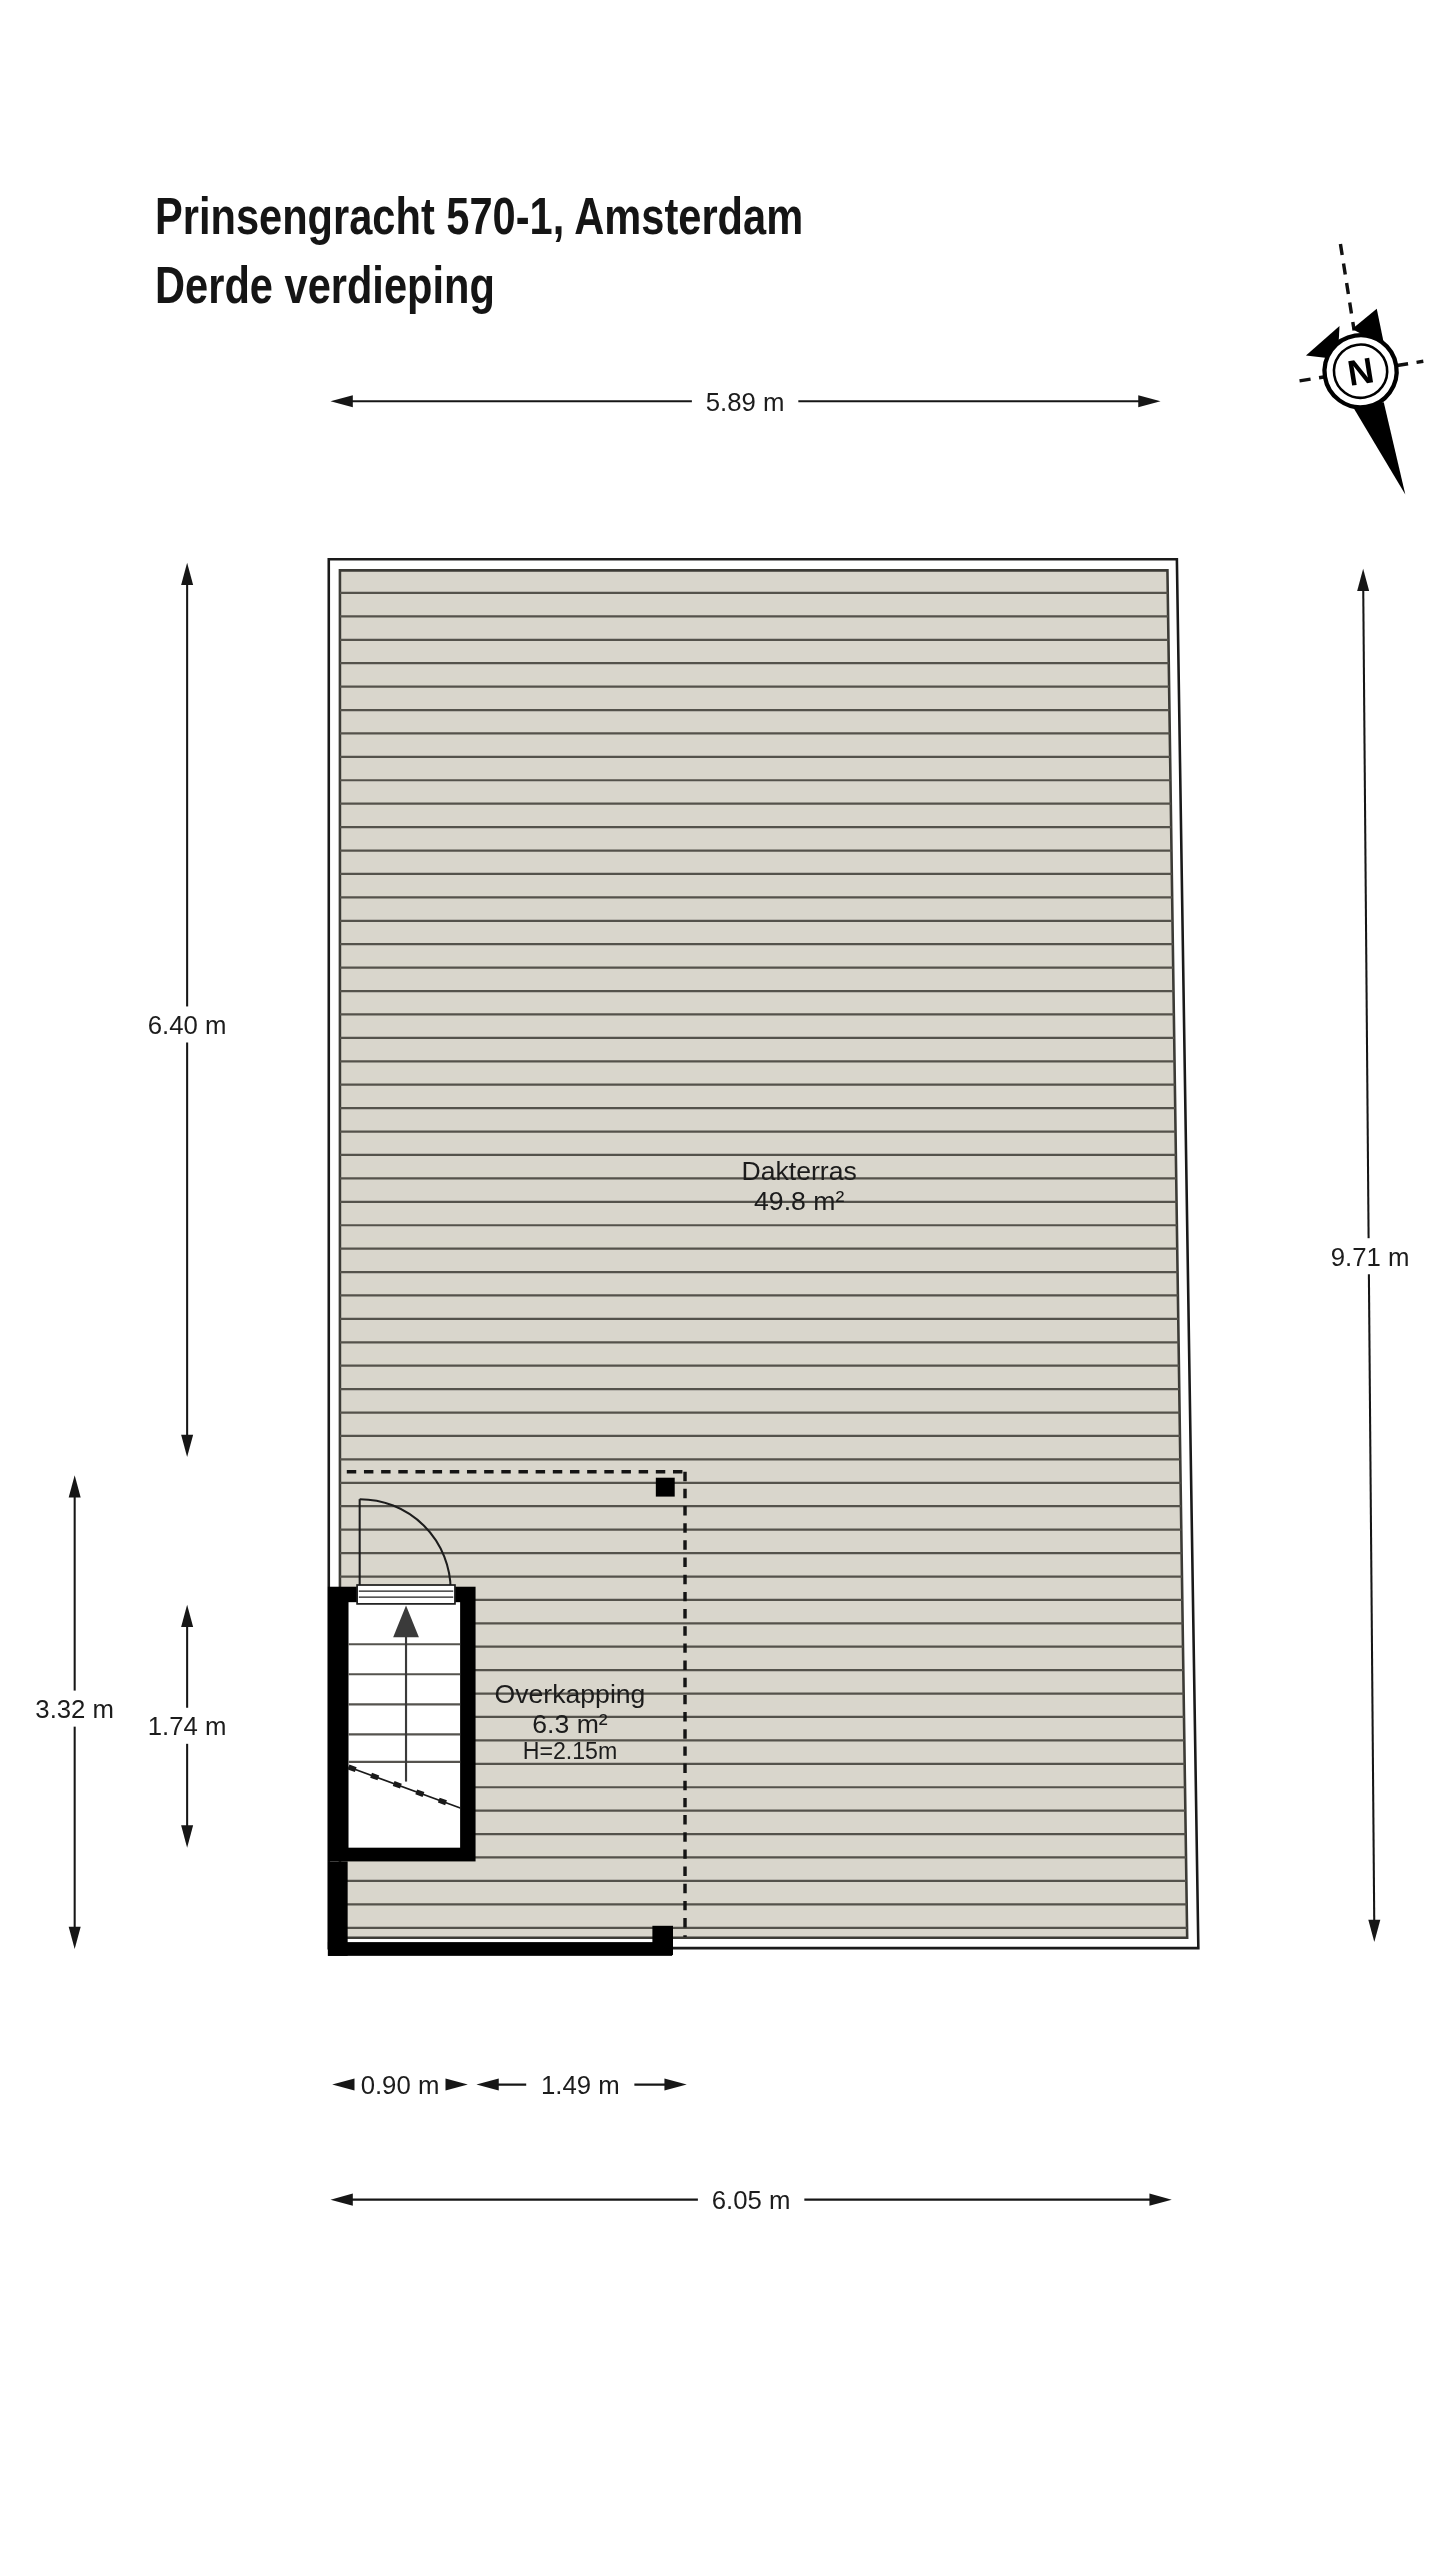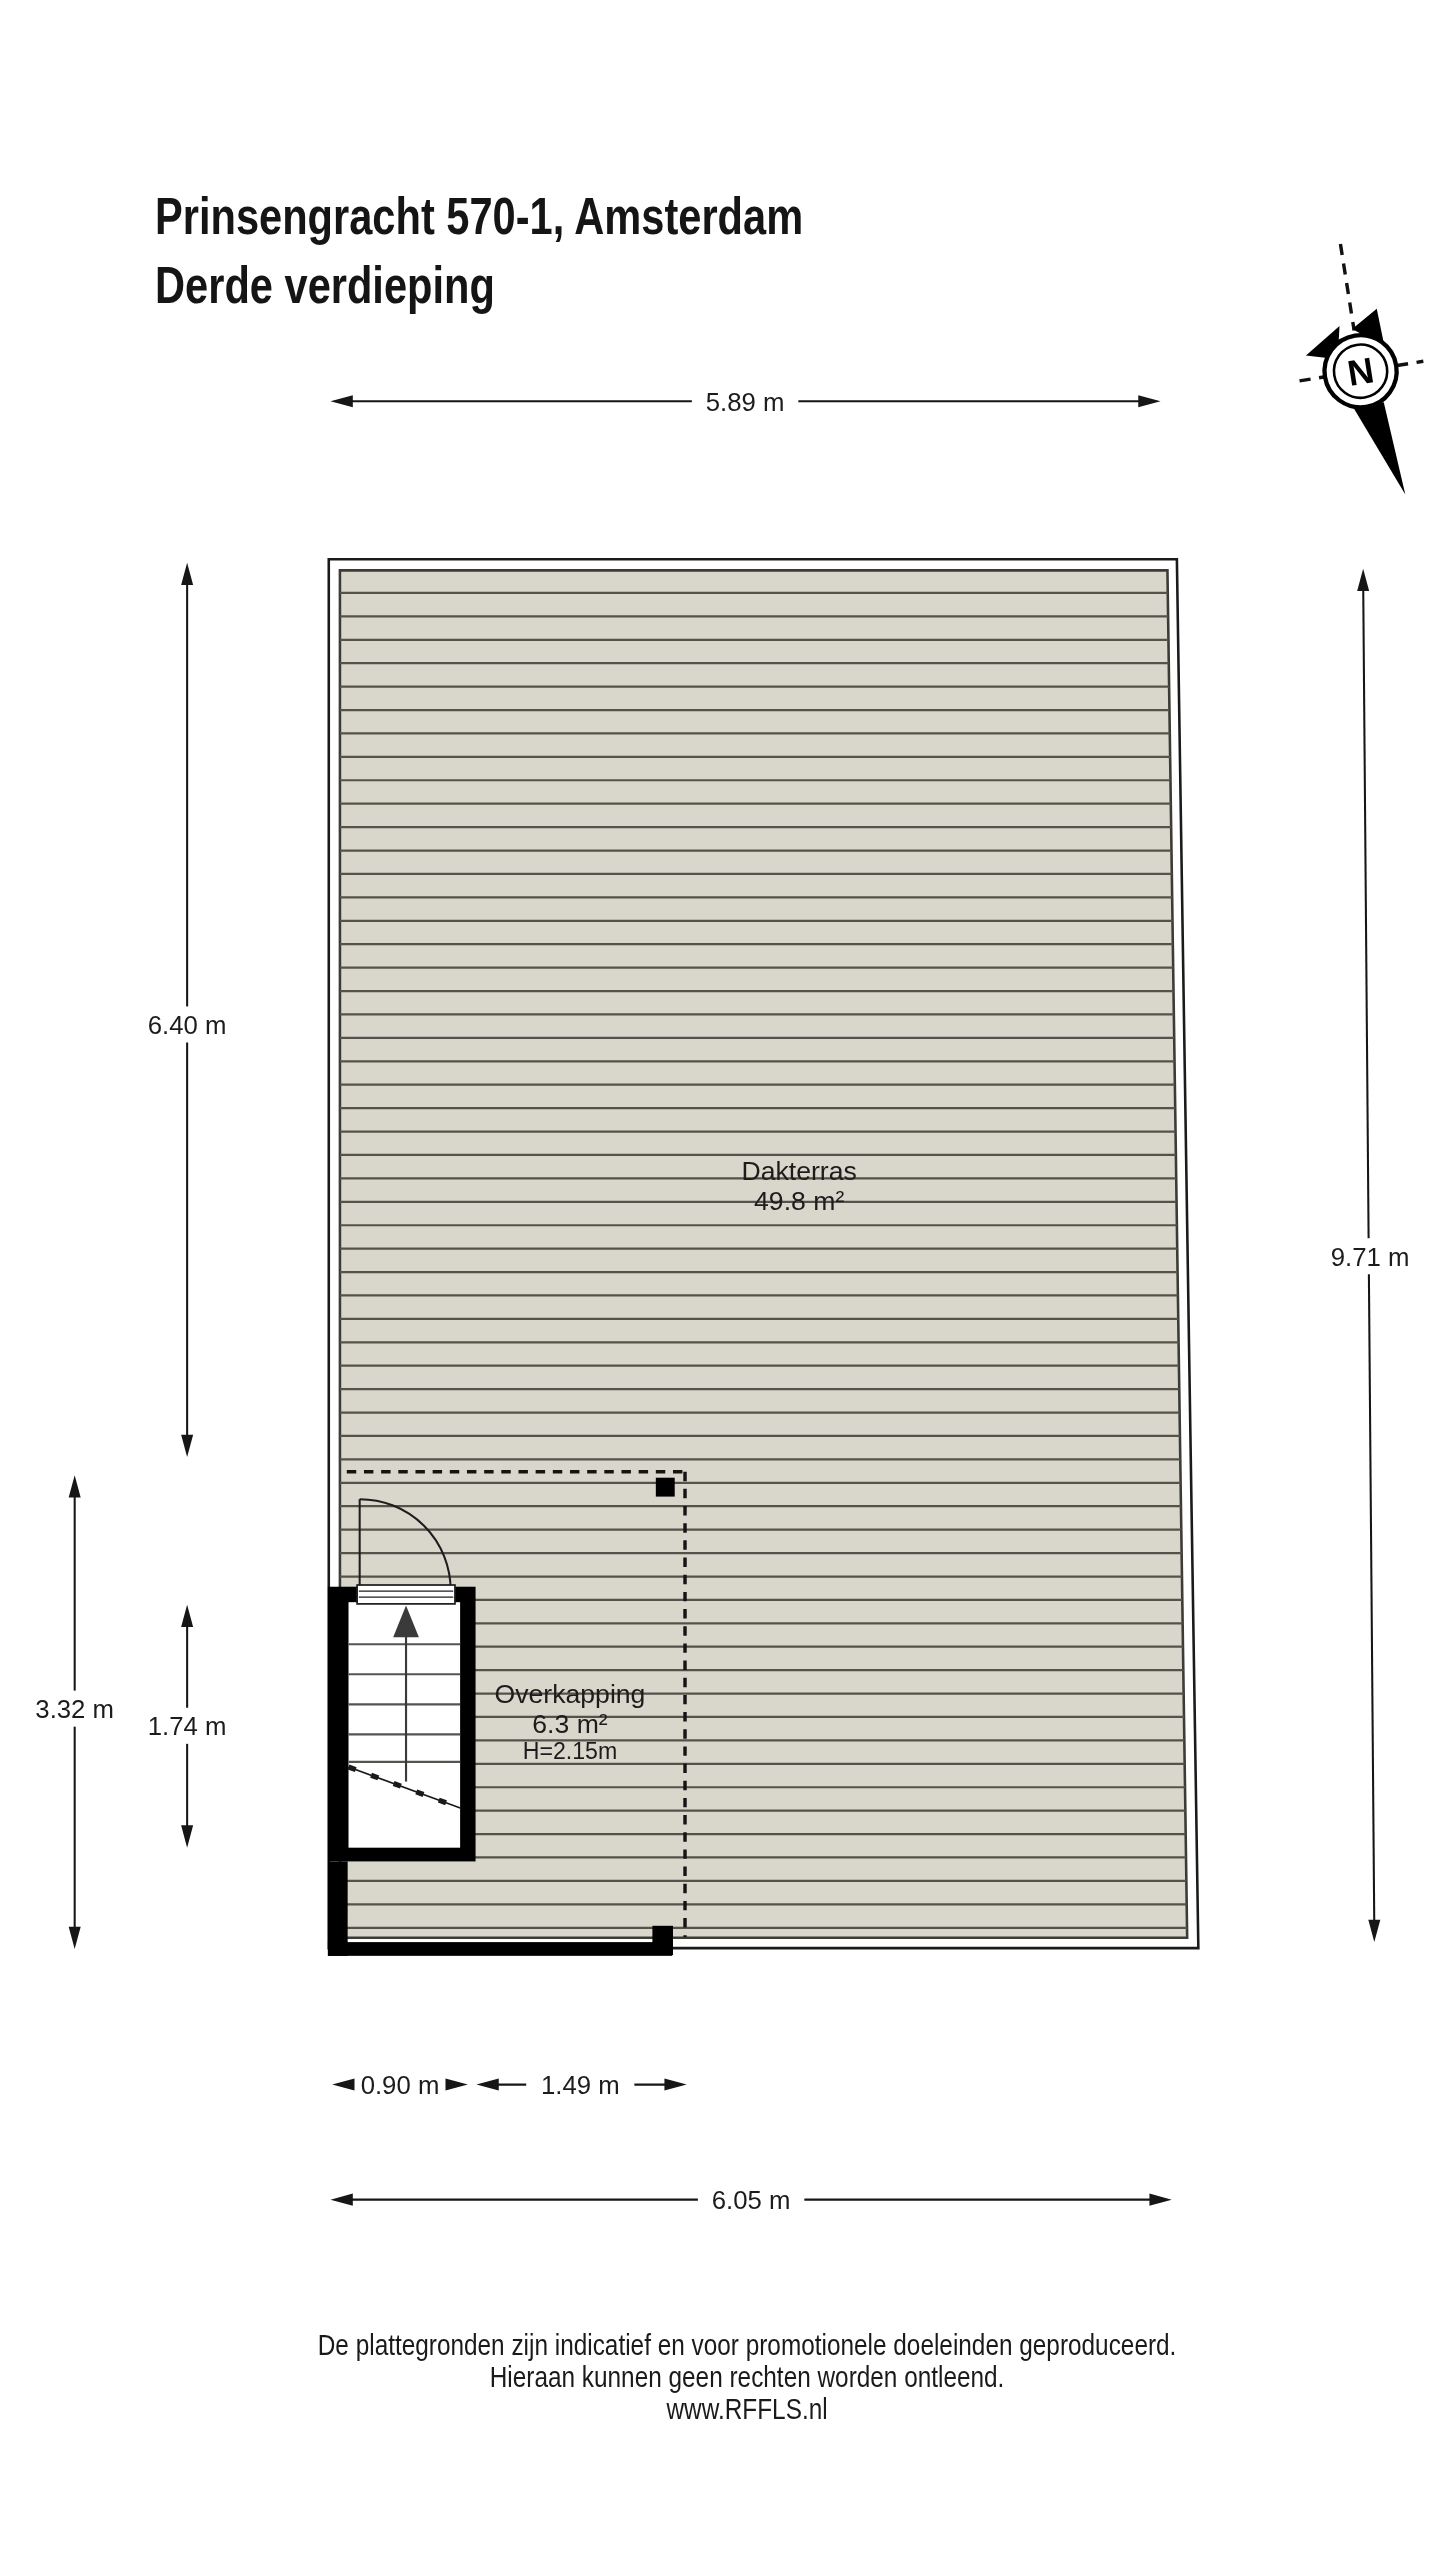--- a/index.html
+++ b/index.html
@@ -213,22 +213,15 @@
       <line x1="-72" y1="0" x2="74" y2="0" stroke="#111" stroke-width="4" stroke-dasharray="13 10"></line>
       <polygon points="-60,-28 -16,-56 -24,-18" fill="#000"></polygon>
       <polygon points="-2,-50 30,-69 32,-24" fill="#000"></polygon>
       <polygon points="-16,38 21,40 29,150" fill="#000"></polygon>
       <circle cx="0" cy="0" r="42" fill="#fff" stroke="#000" stroke-width="5"></circle>
       <circle cx="0" cy="0" r="31" fill="none" stroke="#000" stroke-width="3"></circle>
       <text x="0" y="15" text-anchor="middle" style="font-size:42px;font-weight:bold;fill:#000;">N</text>
     </g>
   </svg>
 
-  <div class="footer-wrap">
-    <div class="footer-inner">
-      <div>De plattegronden zijn indicatief en voor promotionele doeleinden geproduceerd.</div>
-      <div>Hieraan kunnen geen rechten worden ontleend.</div>
-      <div>www.RFFLS.nl</div>
-    </div>
-  </div>
 
 </div>
 
 
 </body></html>

